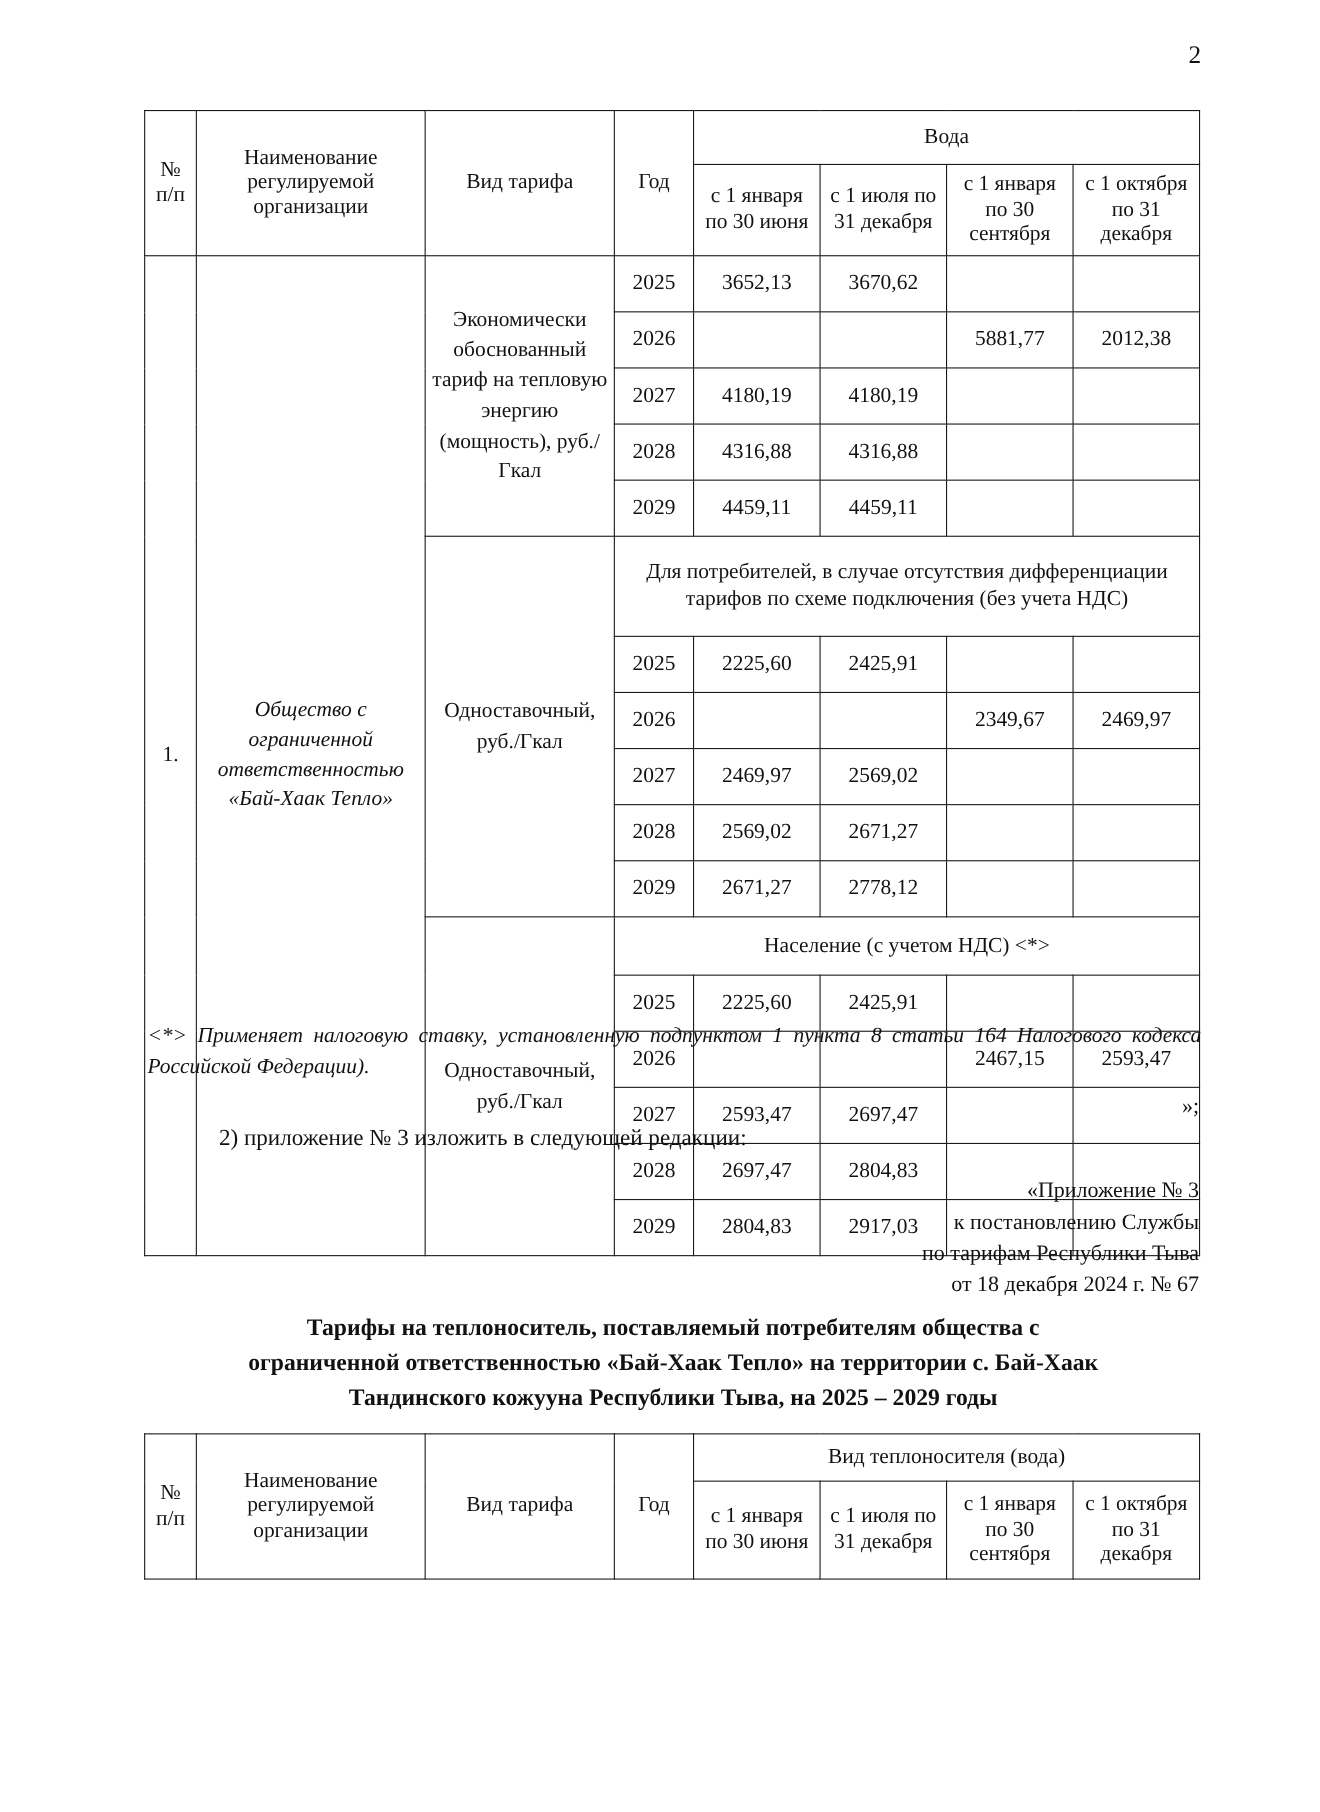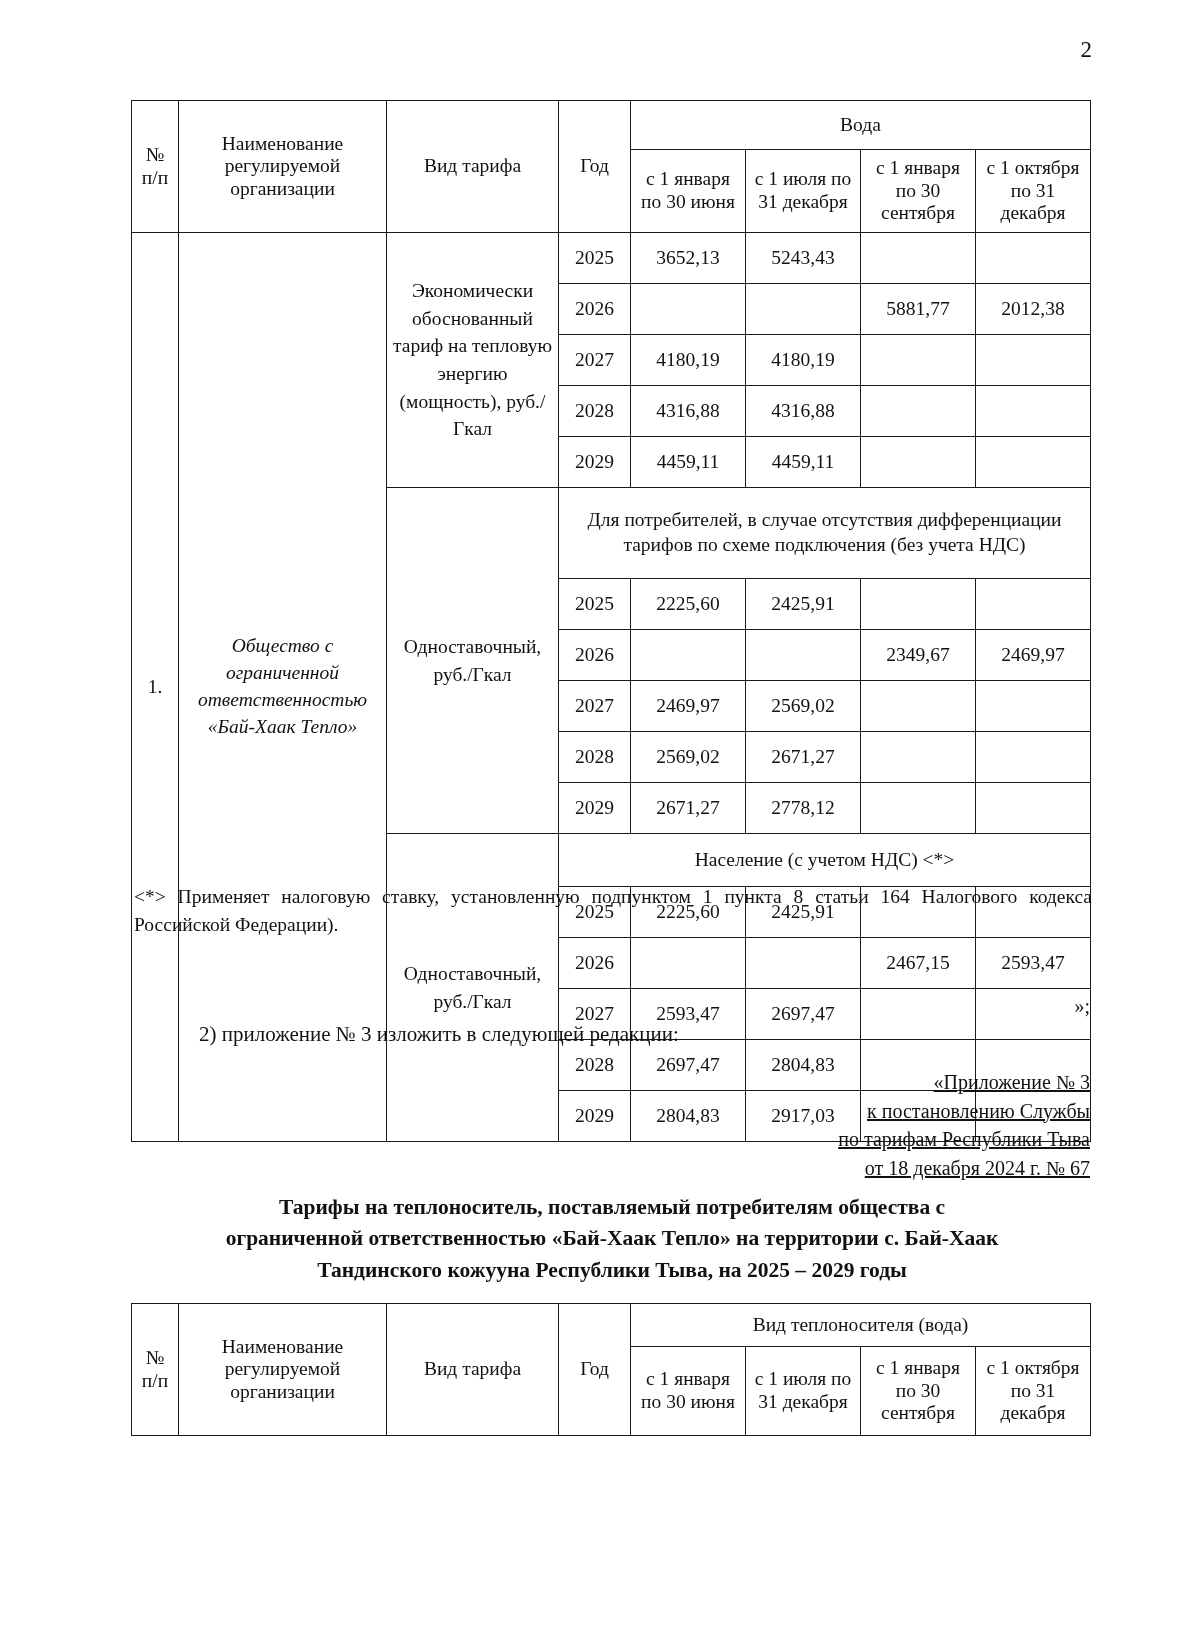--- a/index.html
+++ b/index.html
@@ -71,46 +71,46 @@
   td.band { height: 84px; line-height: 1.28; }
   td.band2 { height: 46px; }
   td.org-cell { line-height: 1.38; font-style: italic; }
   td.kind-cell { line-height: 1.42; margin-top: 36px; }
   td.numcell { vertical-align: top; padding-top: 6px; }
 
   
   .footnote {
     position: absolute;
     left: 134px;
-    top: 883px;
+    top: 928px;
     width: 958px;
     font-size: 19.5px;
     line-height: 1.42;
     text-align: justify;
+    font-style: italic;
   }
   .close-quote {
     position: absolute;
     right: 110px;
     top: 995px;
     font-size: 20px;
   }
   .para-2 {
     position: absolute;
     left: 199px;
     top: 1022px;
     font-size: 21px;
   }
   .appendix-block {
     position: absolute;
     right: 110px;
     top: 1068px;
     text-align: right;
     font-size: 20px;
     line-height: 1.43;
-    text-decoration: underline;
   }
   .doc-title {
     position: absolute;
     left: 131px;
     top: 1180px;
     width: 962px;
     text-align: center;
     font-weight: bold;
     font-size: 21.5px;
     line-height: 1.46;
@@ -155,21 +155,21 @@
         </tr>
       </thead>
       <tbody>
 
         <tr>
           <td rowspan="17" class="numcell">1.</td>
           <td rowspan="17" class="org-cell">Общество с ограниченной ответственностью «Бай-Хаак Тепло»</td>
           <td rowspan="5" class="kind-cell">Экономически обоснованный тариф на тепловую энергию (мощность), руб./Гкал</td>
           <td class="val">2025</td>
           <td class="val">3652,13</td>
-          <td class="val">5243,43</td>
+          <td class="val">3670,62</td>
           <td class="val"></td>
           <td class="val"></td>
         </tr>
         <tr>
           <td class="val">2026</td>
           <td class="val"></td>
           <td class="val"></td>
           <td class="val">5881,77</td>
           <td class="val">2012,38</td>
         </tr>

